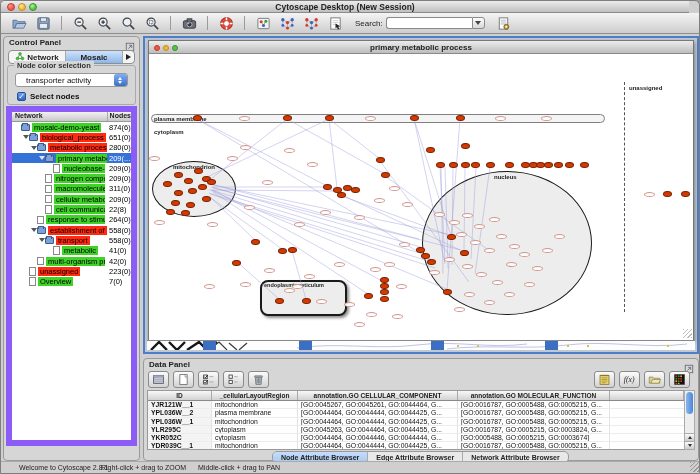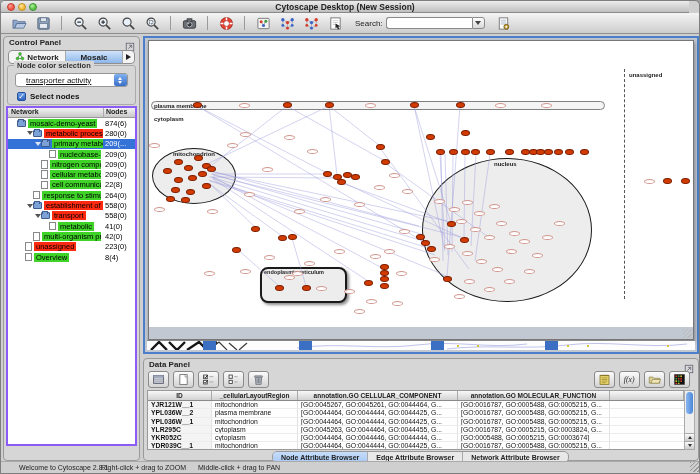--- a/index.html
+++ b/index.html
@@ -43,30 +43,30 @@
   .cptab{flex:1;display:flex;align-items:center;justify-content:center;font-size:8px;font-weight:bold;color:#222;
     border-right:1px solid #aaa;gap:2px;}
   .cptab svg{width:10px;height:10px;}
   .cptab.sel{background:linear-gradient(#cfe2fa,#8db7ea);}
   .cptab-arrow{width:11px;display:flex;align-items:center;justify-content:center;}
   .cptab-arrow i{width:0;height:0;border-top:3.5px solid transparent;border-bottom:3.5px solid transparent;border-left:5px solid #222;}
   .groupbox{position:absolute;left:3px;top:28px;right:3px;height:40px;border:1px solid #aaa;border-radius:3px;}
   .gb-legend{position:absolute;left:6px;top:-5px;background:#d6d6d6;padding:0 3px;font-size:7.5px;font-weight:bold;color:#333;}
   .dropdown{position:absolute;left:7px;right:7px;top:7px;height:14px;background:#fff;border:1px solid #979797;
     border-radius:3px;display:flex;align-items:center;}
-  .dd-value{flex:1;font-size:8px;color:#111;padding-left:10px;text-decoration:underline;}
+  .dd-value{flex:1;font-size:8px;color:#111;padding-left:10px;}
   .dd-step{width:13px;height:12px;margin-right:.5px;border-radius:2px;
     background:linear-gradient(#7fb0f0,#3a6fc8);display:flex;flex-direction:column;align-items:center;justify-content:center;gap:1px;}
   .dd-step i.up{width:0;height:0;border-left:2.5px solid transparent;border-right:2.5px solid transparent;border-bottom:3px solid #fff;}
   .dd-step i.dn{width:0;height:0;border-left:2.5px solid transparent;border-right:2.5px solid transparent;border-top:3px solid #fff;}
   .cb-row{position:absolute;left:9px;top:26px;display:flex;align-items:center;gap:4px;}
   .checkbox{width:9px;height:9px;border-radius:2px;background:linear-gradient(#6da0e8,#2f63c0);
     border:.5px solid #24519e;color:#fff;font-size:8px;line-height:8px;text-align:center;}
   .cb-label{font-size:8px;font-weight:600;color:#111;}
-  .treebox{position:absolute;left:2px;right:2px;top:69px;bottom:14px;background:#fff;border:2px solid #8b5cf6;overflow:hidden;}
+  .treebox{position:absolute;left:2px;right:2px;top:69px;bottom:14px;background:#fff;border:6px solid #8b5cf6;overflow:hidden;}
   .tree-head{height:10px;display:flex;background:linear-gradient(#f2f2f2,#c8c8c8);border-bottom:1px solid #999;
     font-size:7px;font-weight:bold;color:#222;}
   .th-net{width:95px;padding-left:3px;}
   .th-nodes{flex:1;border-left:1px solid #aaa;padding-left:2px;}
   .tree-row{position:relative;height:10.3px;display:flex;align-items:center;font-size:7.5px;color:#000;white-space:nowrap;}
   .tree-row.sel{background:var(--sel);}
   .tr-sp{height:1px;}
   .tr-arr{width:7px;display:flex;justify-content:center;}
   .tr-arr i{width:0;height:0;border-left:3px solid transparent;border-right:3px solid transparent;border-top:4px solid #555;}
   .tree-row.sel .tr-arr i{border-top-color:#dce6f5;}
@@ -315,20 +315,29 @@
       </div>
       <div id="tree-rows">
           <div class="tree-row">
             <span class="tr-sp" style="width: 2px;"></span>
             <span class="tr-arr"></span>
             <span class="ico-folder"></span>
             <span class="tr-label hl-green" style="max-width: 75px;">mosaic-demo-yeast</span>
             <span class="tr-count">874(6)</span>
           </div>
           <div class="tree-row">
+            <span class="tr-sp" style="width: 10px;"></span>
+            <span class="tr-arr">
+              <i></i>
+            </span>
+            <span class="ico-folder"></span>
+            <span class="tr-label hl-red" style="max-width: 67px;">biological_process</span>
+            <span class="tr-count">651(0)</span>
+          </div>
+          <div class="tree-row">
             <span class="tr-sp" style="width: 18px;"></span>
             <span class="tr-arr">
               <i></i>
             </span>
             <span class="ico-folder"></span>
             <span class="tr-label hl-red" style="max-width: 59px;">metabolic process</span>
             <span class="tr-count">280(0)</span>
           </div>
           <div class="tree-row sel">
             <span class="tr-sp" style="width: 26px;"></span>
@@ -350,20 +359,27 @@
             <span class="tr-sp" style="width: 26px;"></span>
             <span class="tr-arr"></span>
             <span class="ico-file"></span>
             <span class="tr-label hl-green" style="max-width: 51px;">nitrogen compo</span>
             <span class="tr-count">209(0)</span>
           </div>
           <div class="tree-row">
             <span class="tr-sp" style="width: 26px;"></span>
             <span class="tr-arr"></span>
             <span class="ico-file"></span>
+            <span class="tr-label hl-green" style="max-width: 51px;">macromolecule</span>
+            <span class="tr-count">311(0)</span>
+          </div>
+          <div class="tree-row">
+            <span class="tr-sp" style="width: 26px;"></span>
+            <span class="tr-arr"></span>
+            <span class="ico-file"></span>
             <span class="tr-label hl-green" style="max-width: 51px;">cellular metabo</span>
             <span class="tr-count">209(0)</span>
           </div>
           <div class="tree-row">
             <span class="tr-sp" style="width: 26px;"></span>
             <span class="tr-arr"></span>
             <span class="ico-file"></span>
             <span class="tr-label hl-green" style="max-width: 51px;">cell communicat</span>
             <span class="tr-count">22(8)</span>
           </div>
@@ -411,28 +427,34 @@
             <span class="tr-arr"></span>
             <span class="ico-file"></span>
             <span class="tr-label hl-red" style="max-width: 67px;">unassigned</span>
             <span class="tr-count">223(0)</span>
           </div>
           <div class="tree-row">
             <span class="tr-sp" style="width: 10px;"></span>
             <span class="tr-arr"></span>
             <span class="ico-file"></span>
             <span class="tr-label hl-green" style="max-width: 67px;">Overview</span>
-            <span class="tr-count">8(4)</span>
+            <span class="tr-count">7(0)</span>
           </div>
         </div>
     </div>
   </div>
 
   <div class="desktop">
     <div class="iwindow">
+      <div class="iw-title">
+        <span class="il r"></span>
+        <span class="il y"></span>
+        <span class="il g"></span>
+        <div class="t">primary metabolic process</div>
+      </div>
       <div class="canvas" id="graph">
         <div class="pm-bar"></div>
         <div class="reg-label" style="left:5px;top:61.5px;">plasma membrane</div>
         <div class="reg-label" style="left:5px;top:75px;">cytoplasm</div>
         <div class="region mito"></div>
         <div class="reg-label" style="left:24px;top:110px;">mitochondrion</div>
         <div class="region nucleus"></div>
         <div class="reg-label" style="left:345px;top:120px;">nucleus</div>
         <div class="region er"></div>
         <div class="reg-label" style="left:115px;top:228px;font-size:5.5px;">endoplasmic reticulum</div>

